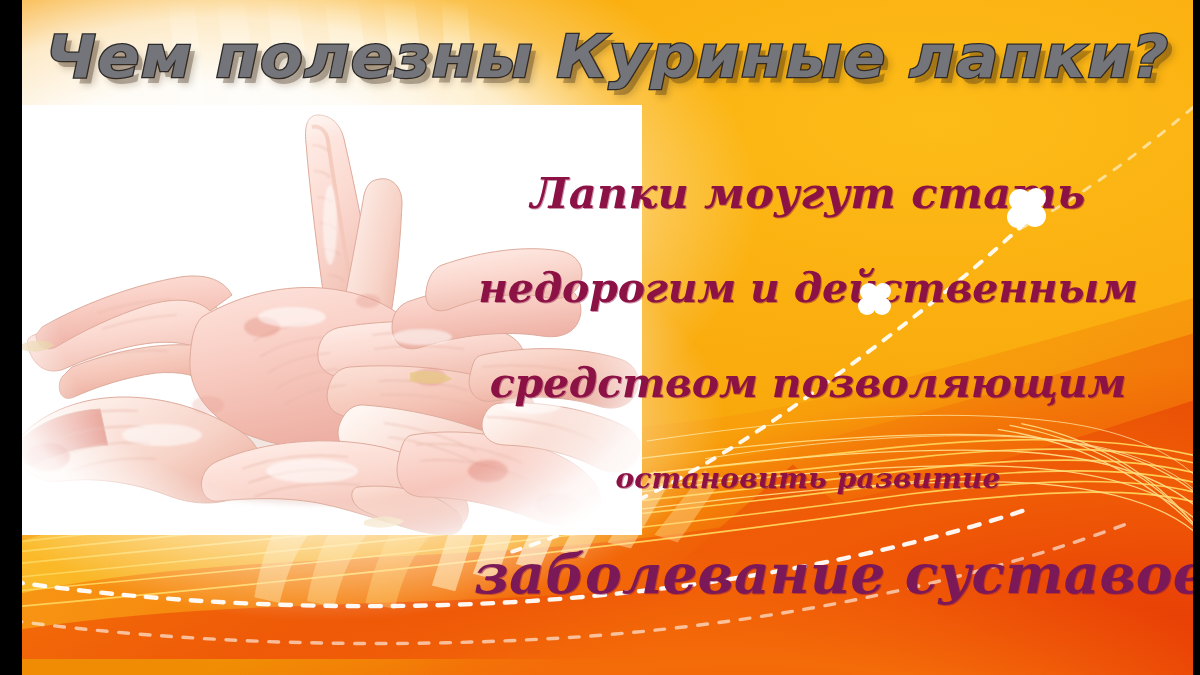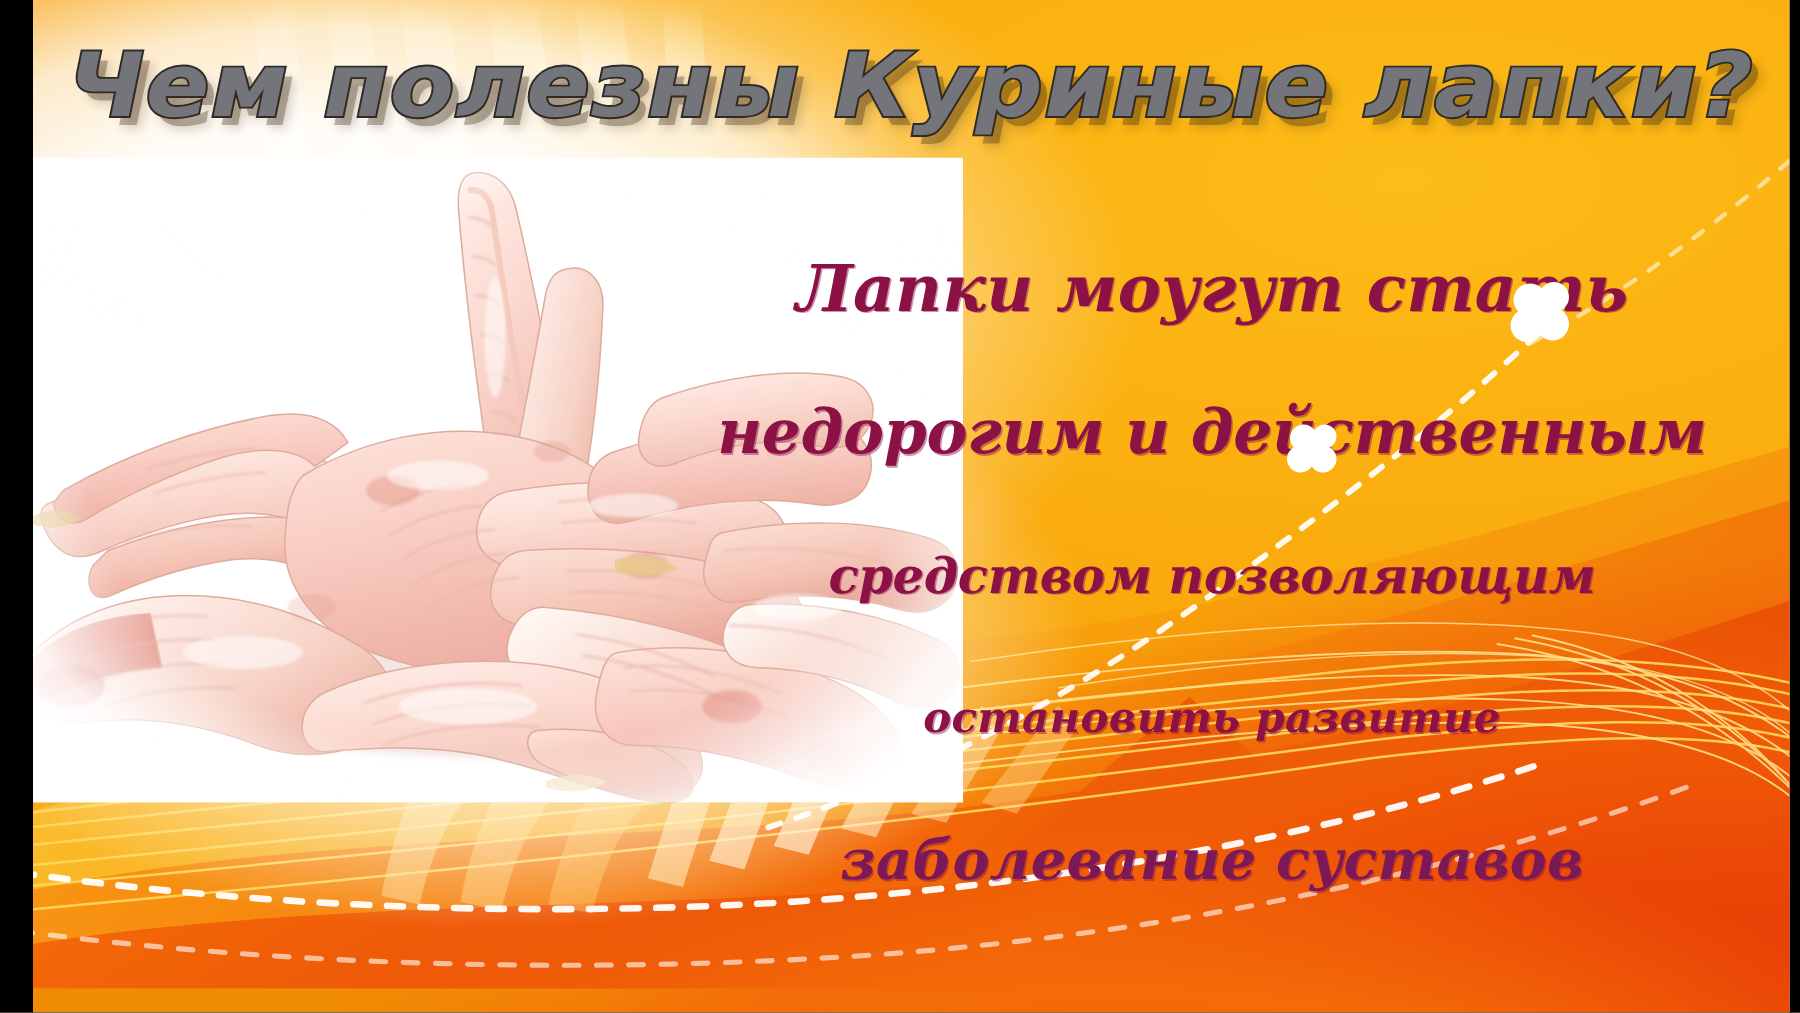--- a/index.html
+++ b/index.html
@@ -88,23 +88,23 @@
     font-weight:bold;
     font-size:42px;
     line-height:95px;
     color:#8c1246;
     white-space:nowrap;
     letter-spacing:0.2px;
     text-shadow:1px 1px 0 rgba(140,18,70,0.45);
   }
   .bline.l1{font-size:43px;}
   .bline.l2{font-size:41px;letter-spacing:-0.2px;}
-  .bline.l3{font-size:33px;letter-spacing:-0.2px;}
+  .bline.l3{font-size:41px;letter-spacing:-0.2px;}
   .bline.l4{font-size:28px;}
-  .bline.l5{font-size:37px;color:#7b1858;}
+  .bline.l5{font-size:55px;color:#7b1858;}
 
   
   .flower{position:absolute;pointer-events:none;}
 
   
   .vh{position:absolute;width:1px;height:1px;overflow:hidden;clip:rect(0 0 0 0);}
 </style>
 </head>
 <body>
 

